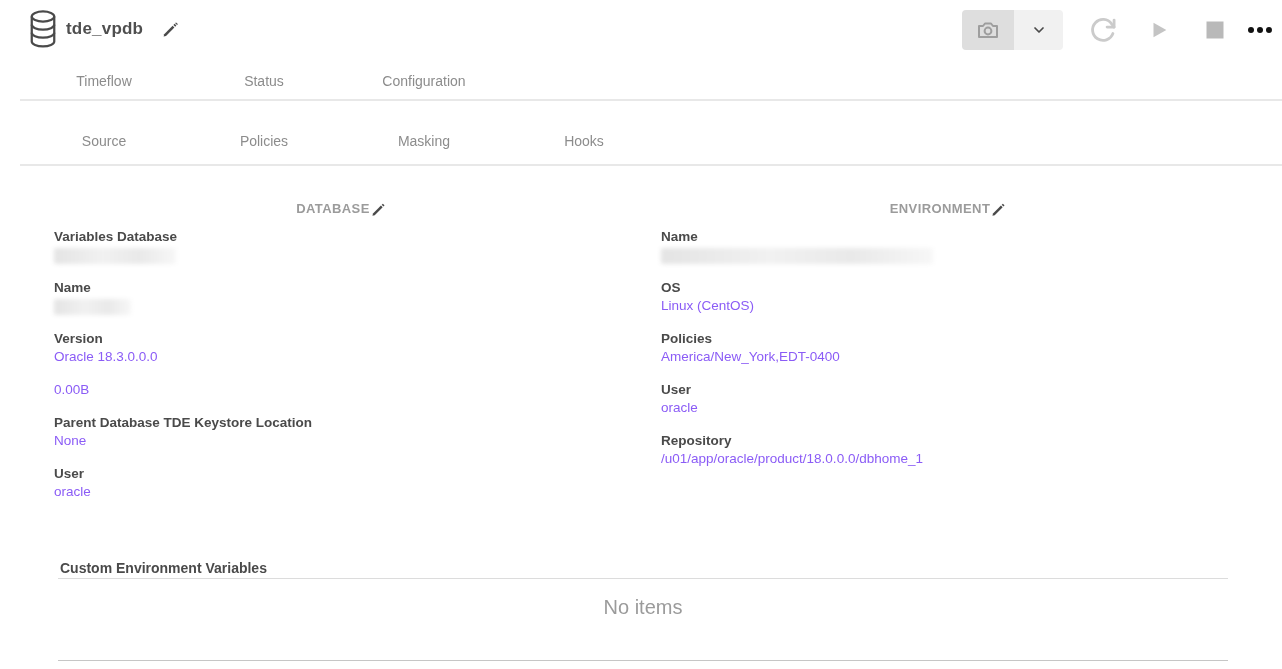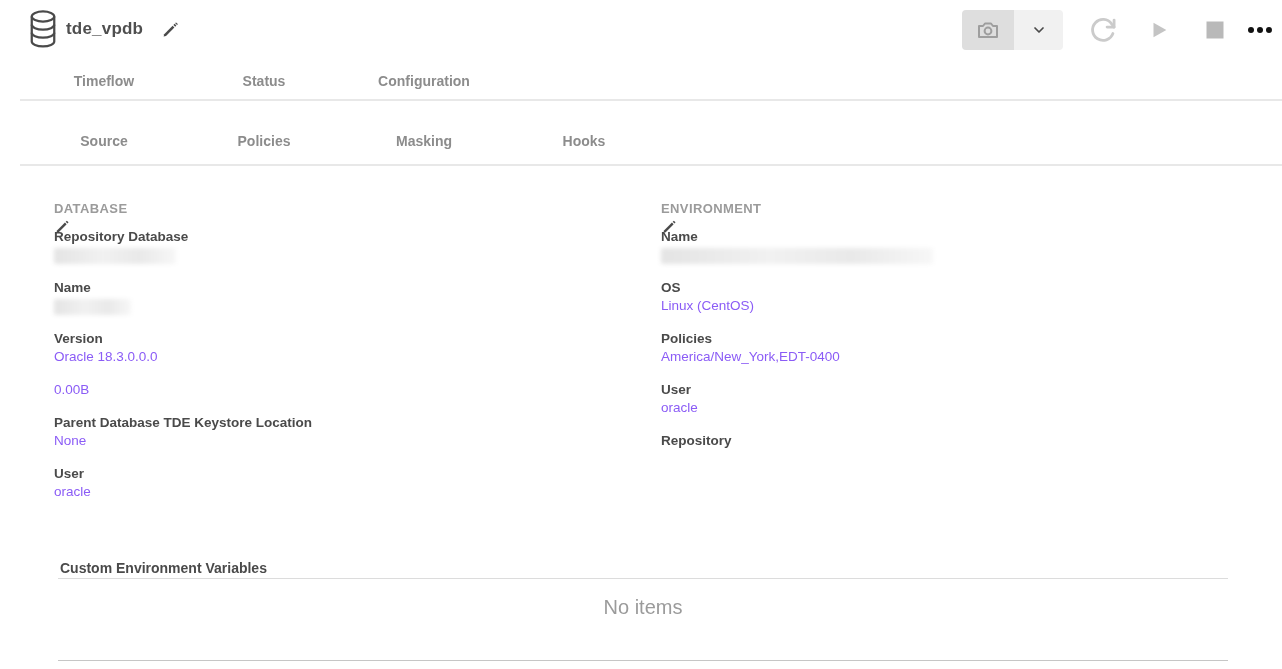--- a/index.html
+++ b/index.html
@@ -26,30 +26,30 @@
   .tool-btn { position:absolute; top:14px; width:34px; height:32px; background:none; border:none; cursor:pointer; display:flex; align-items:center; justify-content:center; }
   .tool-refresh { left:1086px; }
   .tool-play   { left:1142px; }
   .tool-stop   { left:1198px; }
   .tool-more   { left:1243px; }
 
   
   .tab-row { position:absolute; left:24px; display:flex; }
   .tab-row-1 { top:70px; }
   .tab-row-2 { top:130px; }
-  .tab { width:160px; text-align:center; font-size:14px; font-weight:bold; color:#8c8c8c; line-height:22px; cursor:pointer; }
+  .tab { width:160px; text-align:center; font-size:14px; font-weight:normal; color:#8c8c8c; line-height:22px; cursor:pointer; }
   .divider { position:absolute; left:20px; right:0; height:2px; background:#e8e8e8; }
   .divider-1 { top:99px; }
   .divider-2 { top:164px; }
 
   
   .section { position:absolute; top:200px; width:576px; }
   .section-db  { left:54px; }
   .section-env { left:661px; }
-  .section-head { display:flex; justify-content:space-between; align-items:flex-start; height:18px; margin-bottom:10px;flex-direction:column; }
+  .section-head { display:flex; justify-content:center; align-items:flex-start; height:18px; margin-bottom:10px; }
   .section-title { font-size:13px; font-weight:bold; color:#9b9b9b; letter-spacing:.4px; line-height:18px; }
   .section-edit { width:18px; height:18px; background:none; border:none; padding:0; cursor:pointer; }
 
   .field { margin-bottom:15px; }
   .field .label { font-size:13.5px; font-weight:bold; line-height:18px; color:#4a4a4a; }
   .field .value { font-size:13.5px; line-height:18px; color:#8b5cf6; }
   .blur-box { height:16px; margin-top:2px; border-radius:2px; filter:blur(2px);
               background:linear-gradient(90deg,#e4e4e4,#f1f1f1 40%,#e9e9e9 70%,#f7f7f7); }
   .blur-w122 { width:122px; }
   .blur-w77  { width:77px; }
@@ -160,21 +160,21 @@
       <div class="section-title">DATABASE</div>
       <button class="section-edit" title="Edit">
         <svg width="17" height="17" viewBox="0 0 18 18">
           <path d="M3.2 13.2 L11.6 4.8 L13.4 6.6 L5 15 L2.6 15.6 Z" fill="#4a4a4a"></path>
           <path d="M12.4 4 L13.6 2.8 L15.4 4.6 L14.2 5.8 Z" fill="#4a4a4a"></path>
         </svg>
       </button>
     </div>
 
     <div class="field">
-      <div class="label">Repository Database</div>
+      <div class="label">Variables Database</div>
       <div class="blur-box blur-w122"></div>
     </div>
     <div class="field">
       <div class="label">Name</div>
       <div class="blur-box blur-w77"></div>
     </div>
     <div class="field">
       <div class="label">Version</div>
       <div class="value">Oracle 18.3.0.0.0</div>
     </div>
@@ -213,20 +213,21 @@
     <div class="field">
       <div class="label">Policies</div>
       <div class="value">America/New_York,EDT-0400</div>
     </div>
     <div class="field">
       <div class="label">User</div>
       <div class="value">oracle</div>
     </div>
     <div class="field">
       <div class="label">Repository</div>
+      <div class="value">/u01/app/oracle/product/18.0.0.0/dbhome_1</div>
     </div>
   </div>
 
   <div class="cev-title">Custom Environment Variables</div>
   <div class="cev-divider"></div>
   <div class="empty-text">No items</div>
   <div class="bottom-divider"></div>
 
 </div>
 

